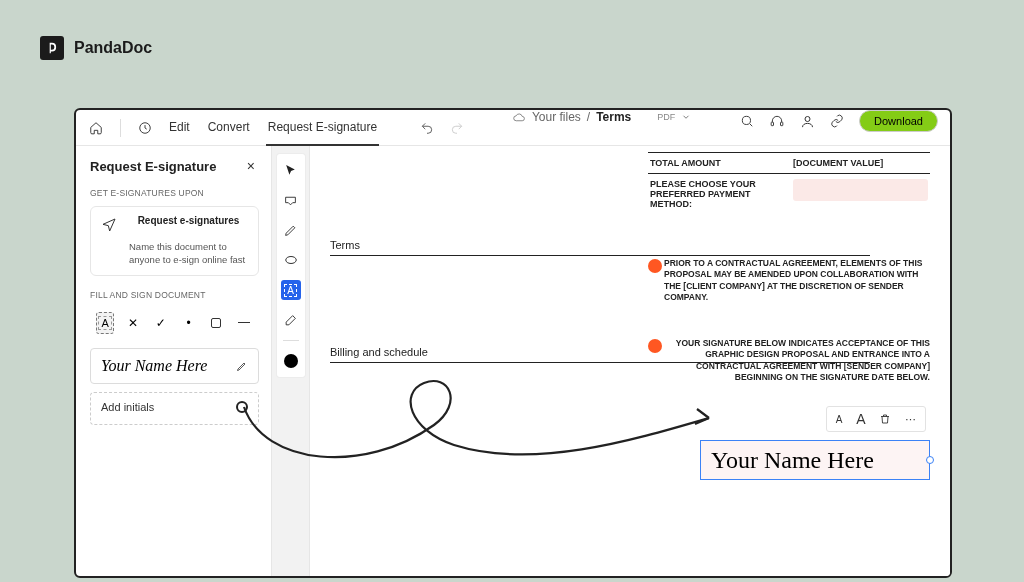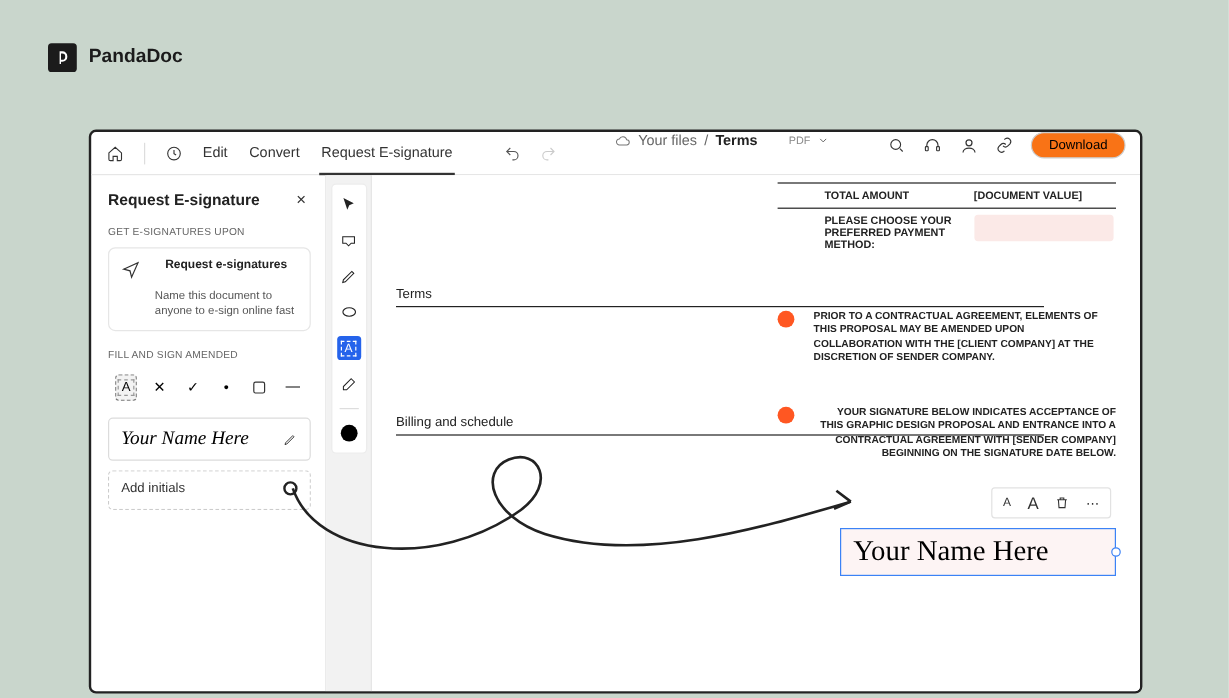--- a/index.html
+++ b/index.html
@@ -61,21 +61,21 @@
   .left-group { display: flex; align-items: center; gap: 14px; }
   .divider-v { width: 1px; height: 18px; background: #ddd; margin: 0 2px; }
   .menu-tab { cursor: pointer; padding: 10px 2px; border-bottom: 2px solid transparent; }
   .menu-tab.active { border-bottom-color: #333; }
   .center-group { margin-left: auto; margin-right: auto; display:flex; align-items:center; gap:6px; color:#666;}
   .center-group .bold { color:#222; font-weight:600; }
   .right-group { display:flex; align-items:center; gap:14px; }
   .icon-circle { width:16px; height:16px; display:flex; align-items:center; justify-content:center; }
   .download-btn {
     border: 1px solid #ccc; border-radius: 14px; padding: 4px 14px; font-size: 11px;
-    background: #f97316; cursor: pointer;
+    background: #84cc16; cursor: pointer;
   }
 
   
   .body-row { display: flex; flex: 1; min-height: 0; }
 
   .sidebar {
     width: 196px;
     border-right: 1px solid #e6e6e6;
     padding: 10px 12px 10px 14px;
     font-size: 12px;
@@ -133,28 +133,28 @@
     flex:1;
     background:#fff;
     padding: 8px 20px 20px 20px;
     position: relative;
     overflow: hidden;
   }
   .doc-right {
     position:absolute; top: 6px; right: 20px; width: 282px; font-size: 9px;
   }
   .doc-right .rule { border-top:1px solid #222; }
-  .doc-right .row { display:grid; grid-template-columns: 1fr 1fr; gap: 8px; padding: 5px 2px; font-size: 9px; color:#222; font-weight:700;margin-left:37px; }
+  .doc-right .row { display:grid; grid-template-columns: 1fr 1fr; gap: 8px; padding: 5px 2px; font-size: 9px; color:#222; font-weight:700; }
   .doc-right .row .muted { font-weight:600; }
   .pill { background:#fbe9e7; border-radius:3px; height:22px; }
   
   .doc-section-title { font-size: 11px; color:#222; margin-top: 85px; padding-bottom: 4px; border-bottom:1px solid #222; width: 540px; }
   .doc-section-title2 { margin-top: 90px; }
   
-  .bullet-block { position:absolute; right:20px; width:282px; display:flex; gap:16px; }
+  .bullet-block { position:absolute; right:20px; width:282px; display:flex; gap:2px; }
   .bullet-block.one { top: 112px; }
   .bullet-block.two { top: 192px; text-align: right; }
   .bullet-dot { width:14px; height:14px; border-radius:50%; background:#ff5722; flex:0 0 14px; margin-top:1px;}
   .bullet-text { font-size: 8.5px; font-weight:700; color:#222; line-height:1.35; }
 
   .format-bar {
     position:absolute; right:24px; top: 260px;
     width: 100px; height:26px; background:#fff; border:1px solid #e2e2e2; border-radius:3px;
     display:flex; align-items:center; justify-content:space-around; padding: 0 2px;
     font-size: 11px; color:#333;
@@ -285,21 +285,21 @@
           <svg width="16" height="16" viewBox="0 0 24 24" fill="none" stroke="#333" stroke-width="1.5">
               <path d="M3 11l18-8-8 18-2-8-8-2z"></path>
             </svg>
         </div>
         <div>
           <div class="promo-title">Request e-signatures</div>
           <div class="promo-body">Name this document to anyone to e-sign online fast</div>
         </div>
       </div>
 
-      <div class="section-label">FILL AND SIGN AMENDED</div>
+      <div class="section-label">FILL AND SIGN DOCUMENT</div>
 
       <div class="sign-tools">
         <div class="sign-tool selected">
             <span style="font-size:11px; border:1px dashed #999; padding:0 2px;">A</span>
           </div>
         <div class="sign-tool">✕</div>
         <div class="sign-tool">✓</div>
         <div class="sign-tool">•</div>
         <div class="sign-tool">
             <span style="display:inline-block;width:10px;height:10px;border:1.3px solid #333;border-radius:2px;"></span>

